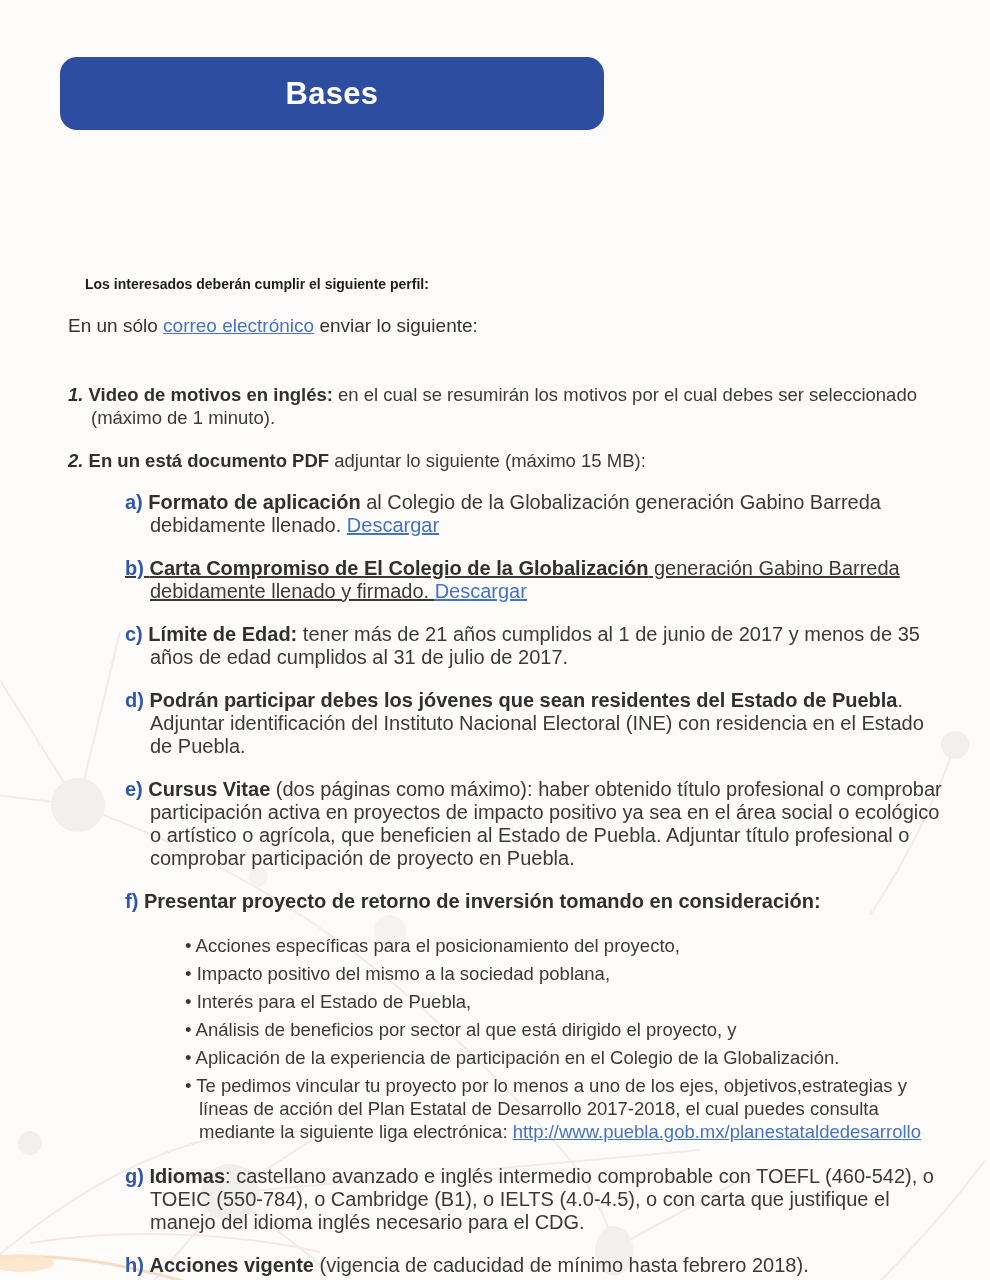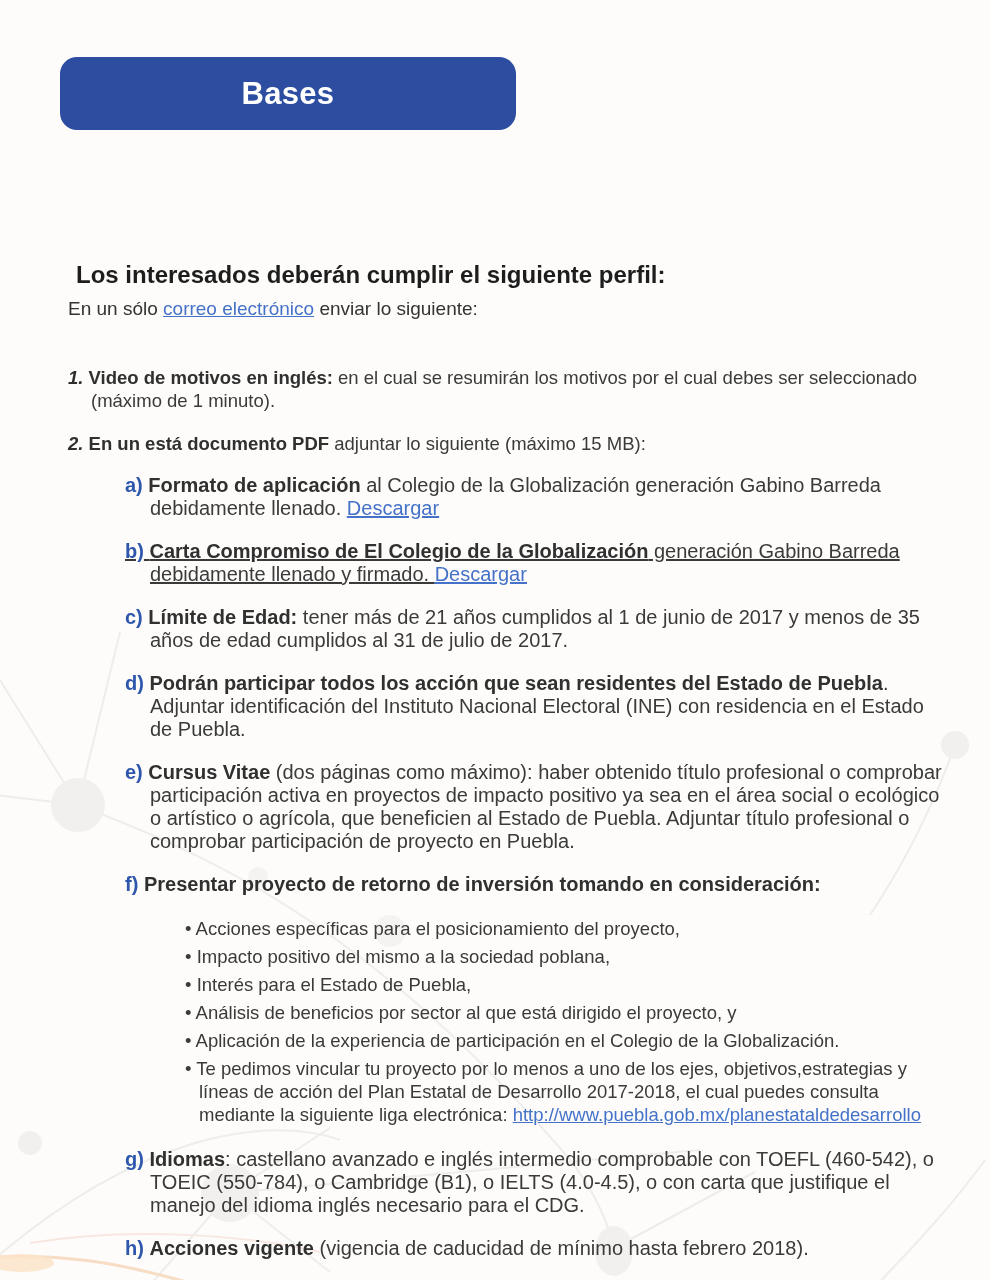--- a/index.html
+++ b/index.html
@@ -8,35 +8,35 @@
     width:990px; height:1280px;
     background:#fdfcfa;
     font-family:"Liberation Sans", sans-serif;
     color:#3a3a3a;
     overflow:hidden;
   }
   .decor { position:absolute; left:0; top:0; width:990px; height:1280px; pointer-events:none; }
 
   .bases-btn {
     position:absolute; left:60px; top:57px;
-    width:456px; height:73px;
+    width:544px; height:73px;
     background:#2d4da0;
     border-radius:17px;
     display:flex; align-items:center; justify-content:center;
     z-index:2;
   }
   .bases-btn .btn-label {
     color:#ffffff; font-size:31px; font-weight:bold; letter-spacing:0.3px;
   }
 
   .content { position:absolute; left:68px; top:254px; width:874px; z-index:2; }
 
   .heading {
-    font-size:24px; font-weight:bold; color:#1d1d1d;
-    margin:8px; line-height:26px;
+    font-size:14px; font-weight:bold; color:#1d1d1d;
+    margin:17px; line-height:26px;
   }
   .sub-line { font-size:19px; color:#333333; margin:9px 0 0 0; line-height:23px; }
 
   .item {
     font-size:18.5px; line-height:23px; margin:0;
     padding-left:23px; text-indent:-23px; color:#3a3a3a;
   }
   .item-1 { margin-top:46px; }
   .item-2 { margin-top:20px; }
   .marker { font-weight:bold; font-style:italic; color:#2e2e2e; }
@@ -118,21 +118,21 @@
     <p class="item item-2"><span class="marker">2.</span> <span class="b">En un está documento PDF</span><span> adjuntar lo siguiente (máximo 15 MB):</span></p>
 
     <div class="subs">
 
       <p class="sub sub-a"><span class="letter">a)</span> <span class="b">Formato de aplicación</span><span> al Colegio de la Globalización generación Gabino Barreda debidamente llenado. </span><a class="link">Descargar</a></p>
 
       <p class="sub sub-b"><span class="letter">b)</span> <span class="b">Carta Compromiso de El Colegio de la Globalización</span><span> generación Gabino Barreda debidamente llenado y firmado. </span><a class="link">Descargar</a></p>
 
       <p class="sub sub-c"><span class="letter">c)</span> <span class="b">Límite de Edad:</span><span> tener más de 21 años cumplidos al 1 de junio de 2017 y menos de 35 años de edad cumplidos al 31 de julio de 2017.</span></p>
 
-      <p class="sub sub-d"><span class="letter">d)</span> <span class="b">Podrán participar todos los acción que sean residentes del Estado de Puebla</span><span>. Adjuntar identificación del Instituto Nacional Electoral (INE) con residencia en el Estado de Puebla.</span></p>
+      <p class="sub sub-d"><span class="letter">d)</span> <span class="b">Podrán participar debes los jóvenes que sean residentes del Estado de Puebla</span><span>. Adjuntar identificación del Instituto Nacional Electoral (INE) con residencia en el Estado de Puebla.</span></p>
 
       <p class="sub sub-e"><span class="letter">e)</span> <span class="b">Cursus Vitae</span><span> (dos páginas como máximo): haber obtenido título profesional o comprobar participación activa en proyectos de impacto positivo ya sea en el área social o ecológico o artístico o agrícola, que beneficien al Estado de Puebla. Adjuntar título profesional o comprobar participación de proyecto en Puebla.</span></p>
 
       <p class="sub sub-f"><span class="letter">f)</span> <span class="b">Presentar proyecto de retorno de inversión tomando en consideración:</span></p>
 
       <ul class="bullets">
         <li class="bullet"><span>•</span> <span>Acciones específicas para el posicionamiento del proyecto,</span></li>
         <li class="bullet"><span>•</span> <span>Impacto positivo del mismo a la sociedad poblana,</span></li>
         <li class="bullet"><span>•</span> <span>Interés para el Estado de Puebla,</span></li>
         <li class="bullet"><span>•</span> <span>Análisis de beneficios por sector al que está dirigido el proyecto, y</span></li>

